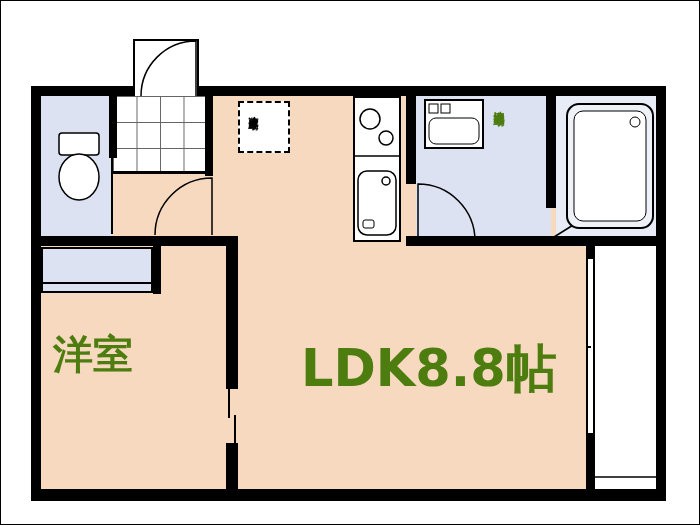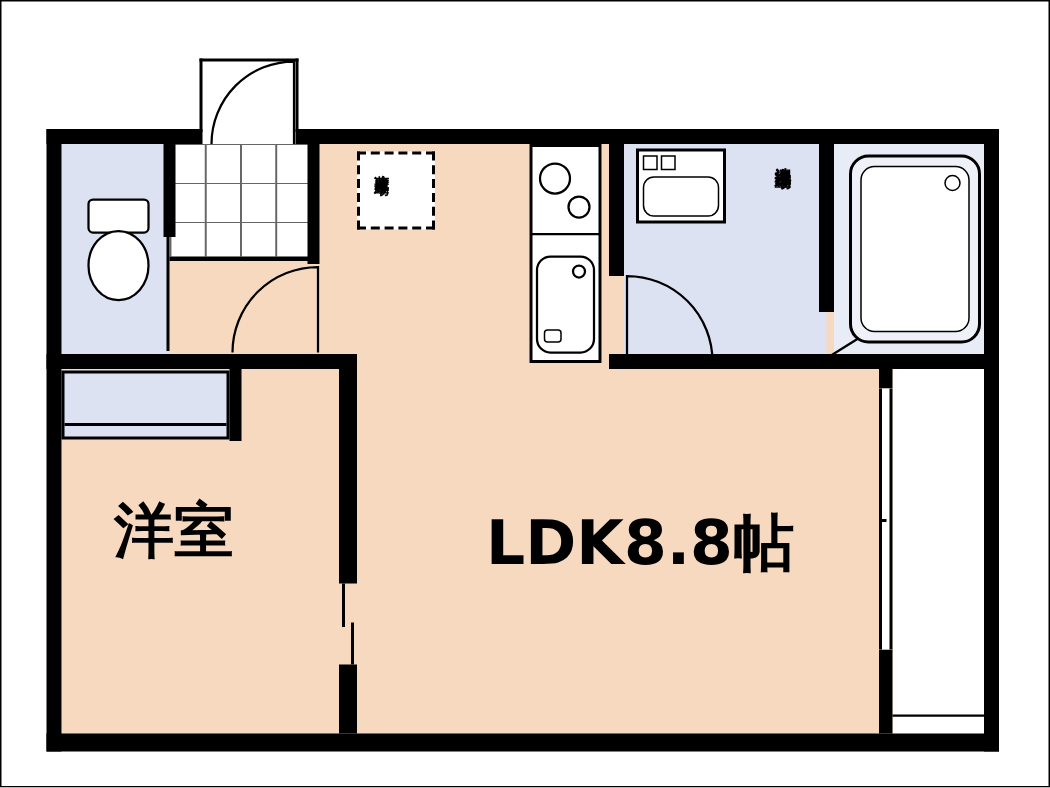--- a/index.html
+++ b/index.html
@@ -7,21 +7,21 @@
   #plan{position:relative;width:700px;height:525px;background:#fff;border:1px solid #000;box-sizing:border-box;overflow:hidden;}
   .abs{position:absolute;}
   .room{position:absolute;z-index:10;}
   .floor{background:#f6d9be;}
   .wet{background:#dde2f3;}
   .wall{position:absolute;background:#000;z-index:30;}
   .thinline{position:absolute;background:#000;z-index:31;}
   .tiles{background-color:#fff;
          background-image:linear-gradient(#666 1px,transparent 1px),linear-gradient(90deg,#666 1px,transparent 1px);
          background-size:23.5px 26px;border-bottom:3px solid #000;box-sizing:border-box;z-index:12;}
-  .label{position:absolute;z-index:50;color:#000000;font-weight:bold;white-space:nowrap;margin-left:23px;}
+  .label{position:absolute;z-index:50;color:#4d7c0f;font-weight:bold;white-space:nowrap;}
   .vtext{writing-mode:vertical-rl;text-orientation:upright;letter-spacing:1px;font-weight:bold;}
   svg.fixtures{position:absolute;left:0;top:0;z-index:40;pointer-events:none;}
   .boxed{box-sizing:border-box;}
 </style>
 </head>
 <body>
 
 <div id="plan">
 
   <div class="room floor" style="left:40px;top:95px;width:615px;height:395px;"></div>
@@ -108,18 +108,18 @@
     <g>
       <rect x="566" y="103" width="86" height="124" rx="12" fill="#eef1f8" stroke="#000" stroke-width="2"></rect>
       <rect x="573" y="110" width="72" height="110" rx="9" fill="#fff" stroke="#000" stroke-width="1"></rect>
       <circle cx="634" cy="121" r="5" fill="none" stroke="#000" stroke-width="1"></circle>
     </g>
     <g stroke="#000" stroke-width="1.5">
       <line x1="594" y1="476" x2="655" y2="476"></line>
     </g>
   </svg>
 
-  <div class="label" style="left:300px;top:334px;font-size:41px;">LDK8.8帖</div>
+  <div class="label" style="left:300px;top:334px;font-size:51px;">LDK8.8帖</div>
   <div class="label" style="left:52px;top:330px;font-size:40px;line-height:1.15;">
     <div>洋室</div>
   </div>
 
 </div>
 
 </body></html>

